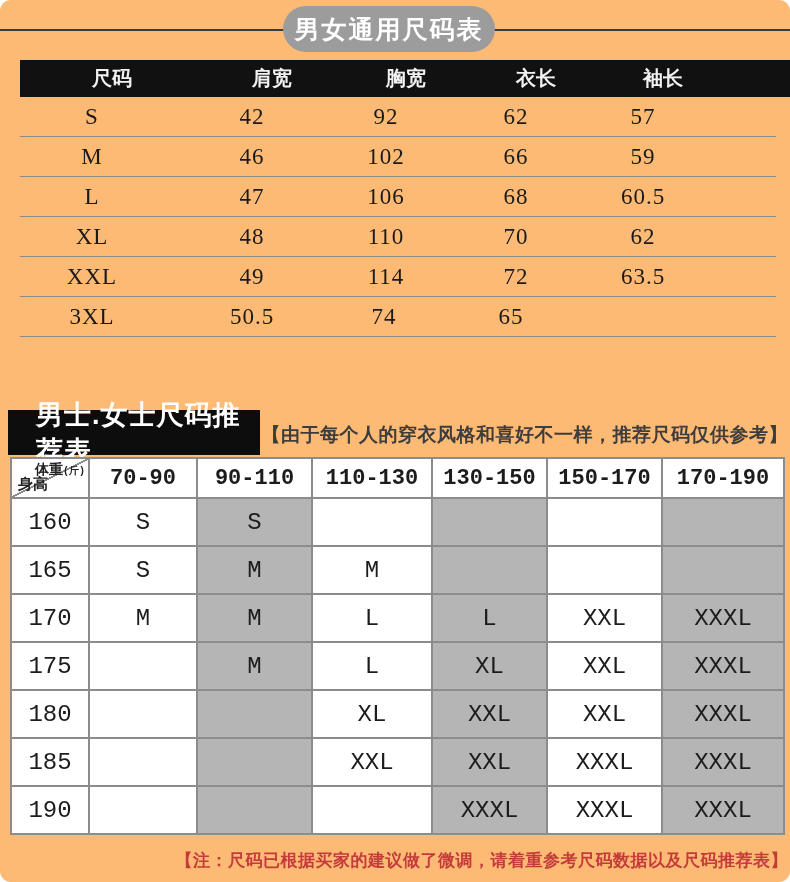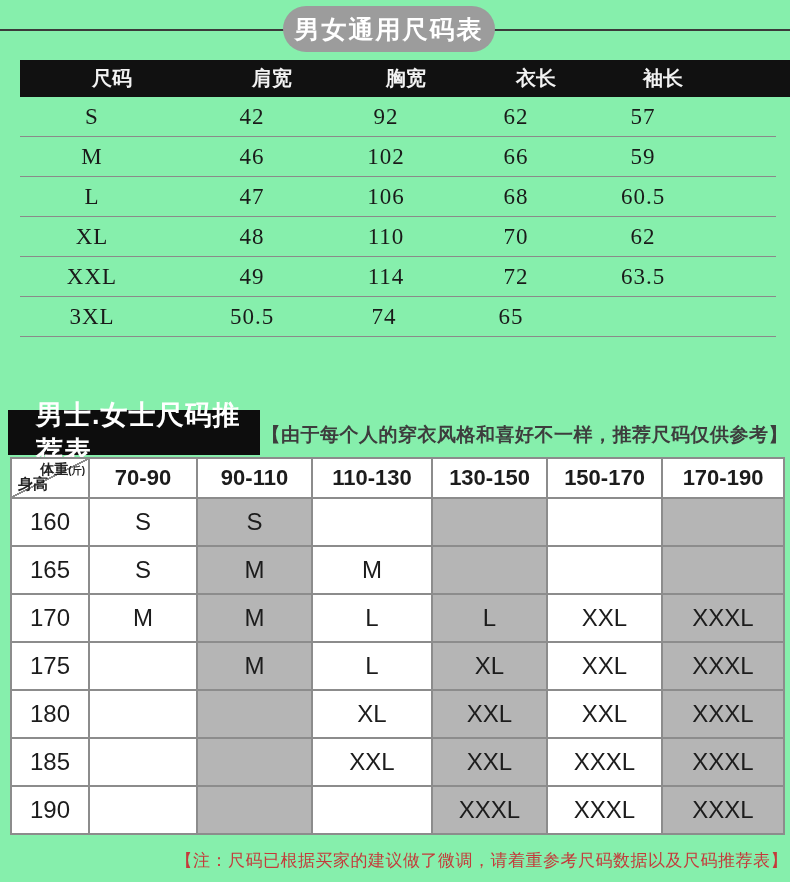--- a/index.html
+++ b/index.html
@@ -1,20 +1,20 @@
 <!DOCTYPE html>
 <html><head>
 <meta charset="utf-8">
 <style>
   * { margin: 0; padding: 0; box-sizing: border-box; }
   html, body { background: #ffffff; }
   body { font-family: "Liberation Sans", sans-serif; }
   .page {
     position: relative; width: 790px; height: 882px;
-    background: #86efac; overflow: hidden;
+    background: #fdba74; overflow: hidden; border-radius: 11px;
   }
 
   
   .sec1-header { position: absolute; top: 0; left: 0; width: 790px; height: 58px; }
   .hr-line { position: absolute; top: 29px; left: 0; width: 790px; height: 2px; background: #3a3a3a; }
   .pill {
     position: absolute; top: 6px; left: 283px; width: 212px; height: 46px;
     background: #9c9c9c; border-radius: 23px; color: #ffffff;
     font-size: 25px; font-weight: 600; letter-spacing: 2px;
     display: flex; align-items: center; justify-content: center;
@@ -53,40 +53,40 @@
     font-size: 19px; font-weight: 700; letter-spacing: 0.5px;
   }
 
   
   .t2 {
     position: absolute; top: 457px; left: 10px; width: 773px;
     border-collapse: collapse; table-layout: fixed;
   }
   .t2 th, .t2 td {
     border: 2px solid #8c8c8c; text-align: center; vertical-align: middle;
-    background: #ffffff; font-weight: normal; overflow: hidden;
+    background: #ffffff; font-weight: normal; overflow: hidden; font-family: Liberation Mono, monospace;
   }
   .t2 .hdr-row th { height: 40px; font-size: 22px; font-weight: 600; color: #1c1c1c; }
   .t2 .data-row th { height: 48px; font-size: 24px; color: #1c1c1c; }
   .t2 .data-row td { height: 48px; font-size: 24px; color: #1c1c1c; }
   .t2 td.g { background: #b5b5b5; }
   .corner-cell { position: relative; padding: 0;
     background:
       linear-gradient(to bottom right,
         transparent calc(50% - 1px), #8c8c8c calc(50% - 1px),
         #8c8c8c calc(50% + 1px), transparent calc(50% + 1px)) #ffffff !important;
   }
   .corner-top { position: absolute; top: 2px; right: 3px; font-size: 14px; font-weight: 700; color: #222; }
   .corner-unit { font-size: 10px; font-weight: 600; }
   .corner-bottom { position: absolute; bottom: 3px; left: 6px; font-size: 15px; font-weight: 700; color: #222; }
 
   
   .footer-note {
     position: absolute; top: 849px; right: 2px; color: #c43b3b;
-    font-size: 17px; font-weight: 400; letter-spacing: 0.5px;
+    font-size: 17px; font-weight: 700; letter-spacing: 0.5px;
   }
 </style>
 </head>
 <body>
 
 <div class="page">
 
   <div class="sec1-header">
     <div class="hr-line"></div>
     <div class="pill">男女通用尺码表</div>

